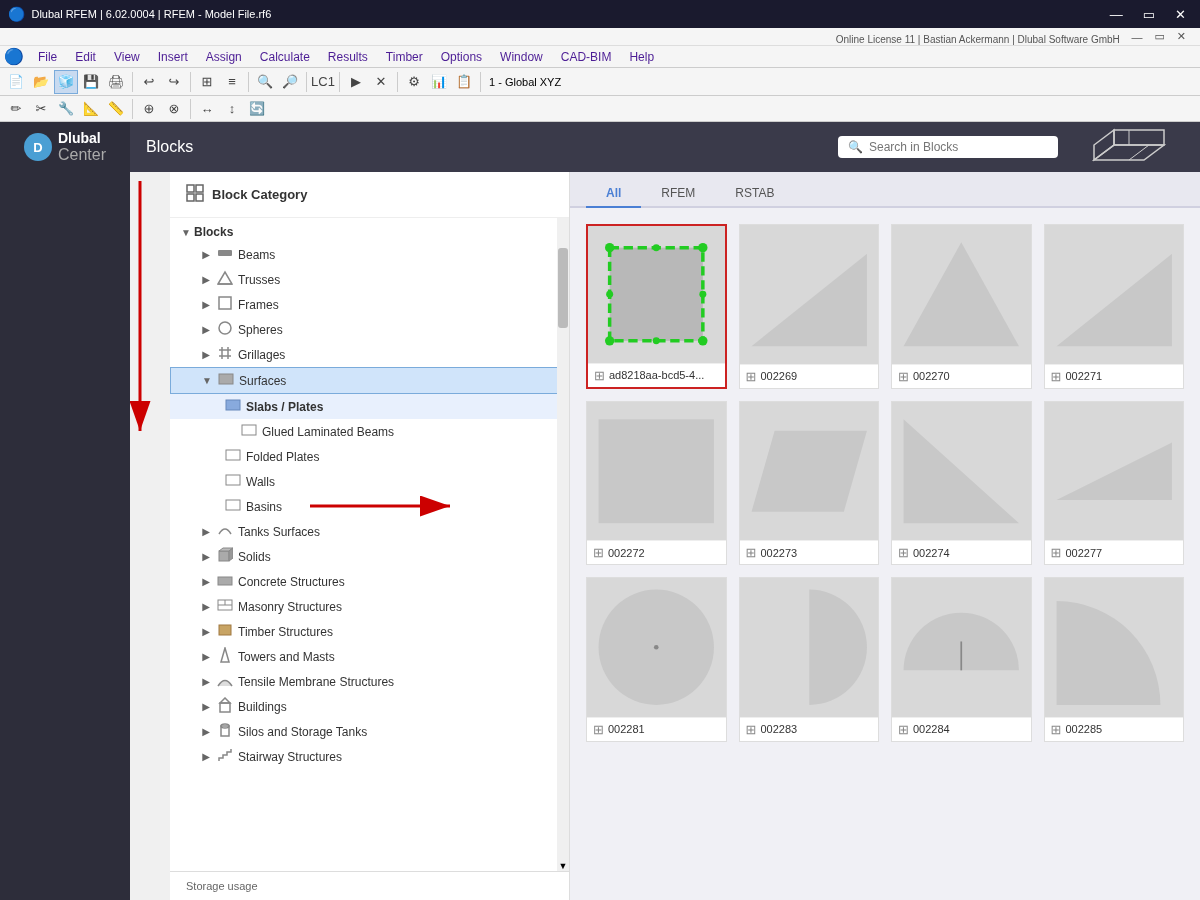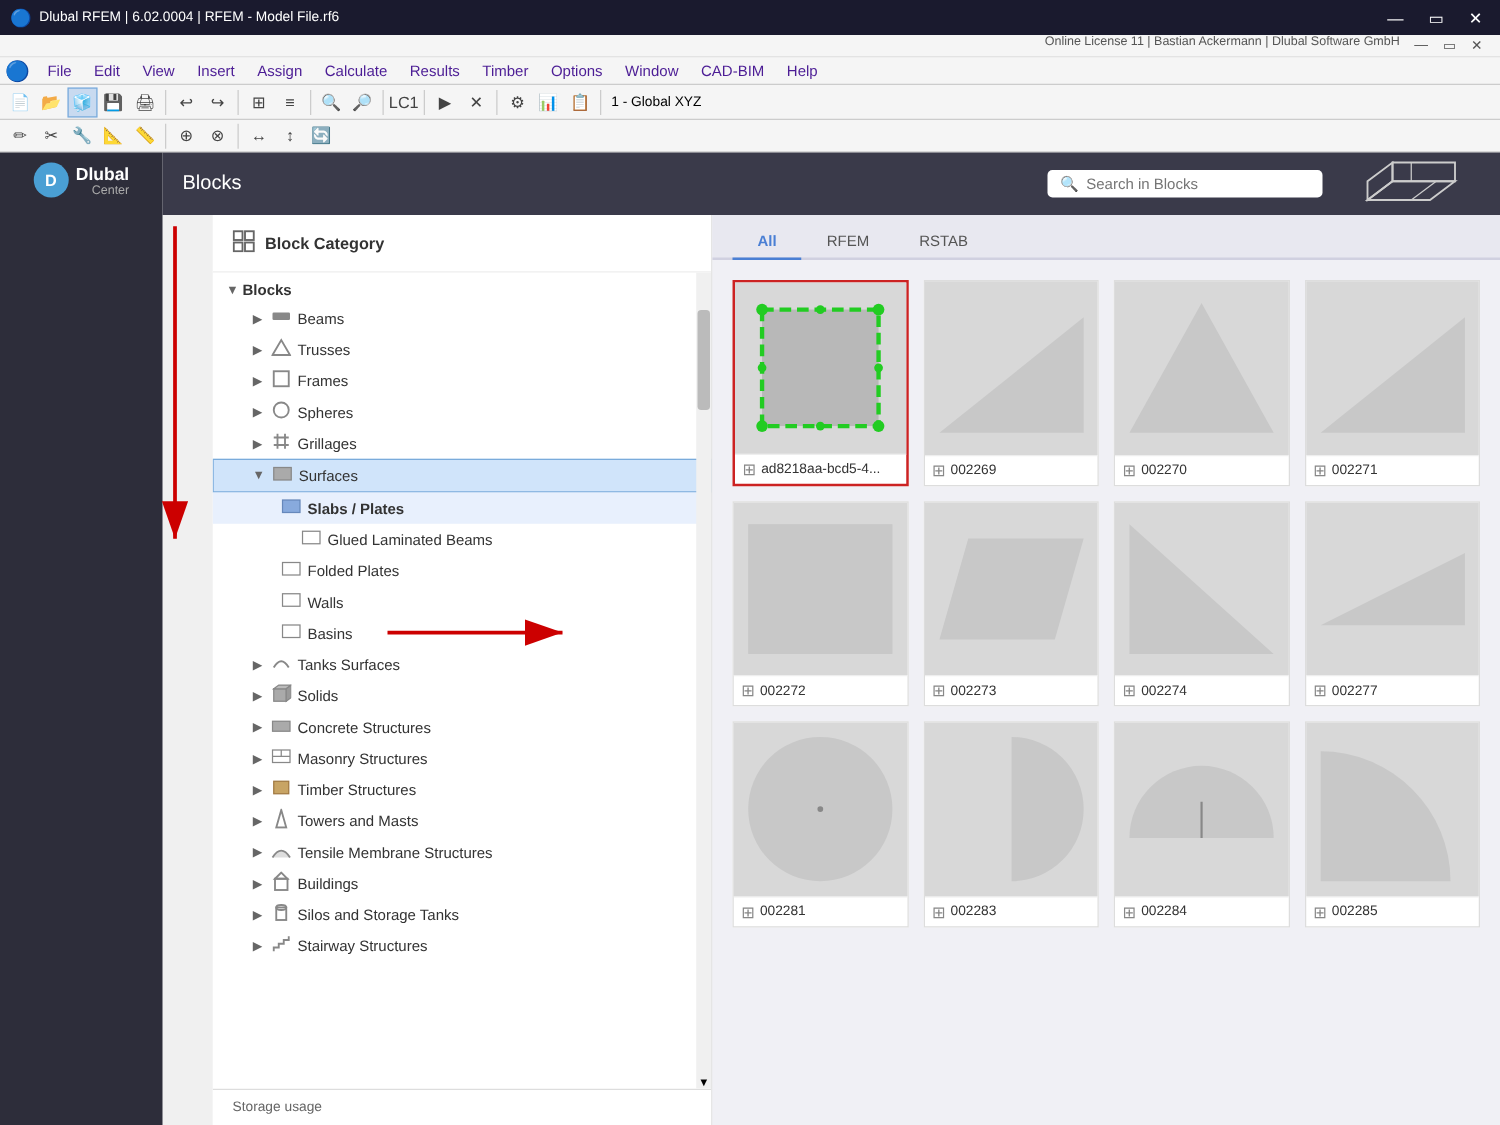--- a/index.html
+++ b/index.html
@@ -62,21 +62,21 @@
       padding: 0 4px;
       gap: 1px;
     }
 
     
     .license-bar {
       background: #f5f5f5;
       border-bottom: 1px solid #ddd;
       height: 18px;
       display: flex;
-      align-items: flex-start;
+      align-items: flex-end;
       justify-content: flex-end;
       padding: 0 8px;
       font-size: 10px;
       color: #555;
     }
 
     
     .arrow-overlay {
       position: absolute;
       top: 0; left: 0;
@@ -306,21 +306,21 @@
     <line x1="310" y1="345" x2="450" y2="345" stroke="#cc0000" stroke-width="3" marker-end="url(#arrowhead)"></line>
   </svg>
 
   <div style="width:130px; background:#2d2d3a; display:flex; flex-direction:column; align-items:center; padding-top:8px;">
     <div class="dlubal-logo">
       <div class="dlubal-logo-icon">
         <span>D</span>
       </div>
       <div>
         <div style="color:white;font-size:14px;font-weight:bold;">Dlubal</div>
-        <div style="color:#aaa;font-size:10px;text-align:right;">Center</div>
+        <div style="color:#aaa;font-size:16px;text-align:right;">Center</div>
       </div>
     </div>
   </div>
 
   <div style="flex:1; display:flex; flex-direction:column;">
 
     <div style="background:#3a3a4a; display:flex; align-items:center; padding:0 16px; height:50px;">
       <span style="color:white; font-size:16px; font-weight:500;">Blocks</span>
       <div style="margin-left:auto; display:flex; align-items:center; background:#fff; border-radius:4px; padding:4px 10px; width:220px;">
         <span style="color:#888;margin-right:6px;">🔍</span>

